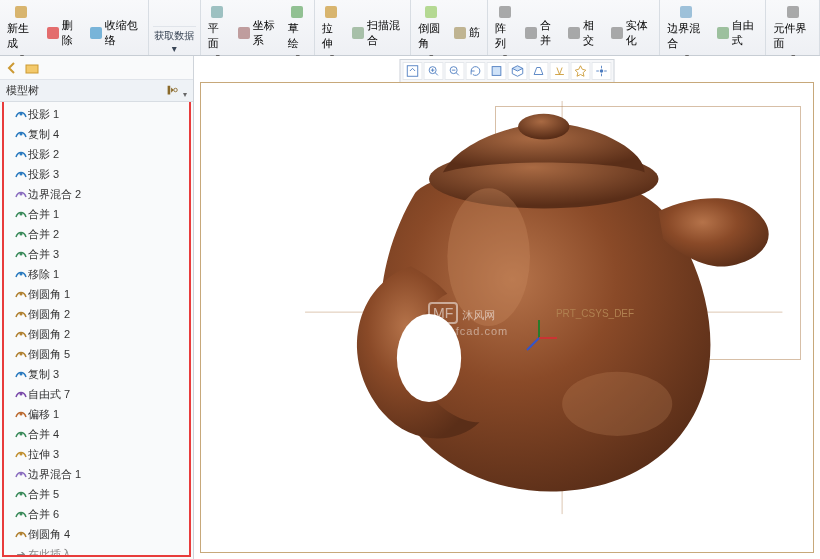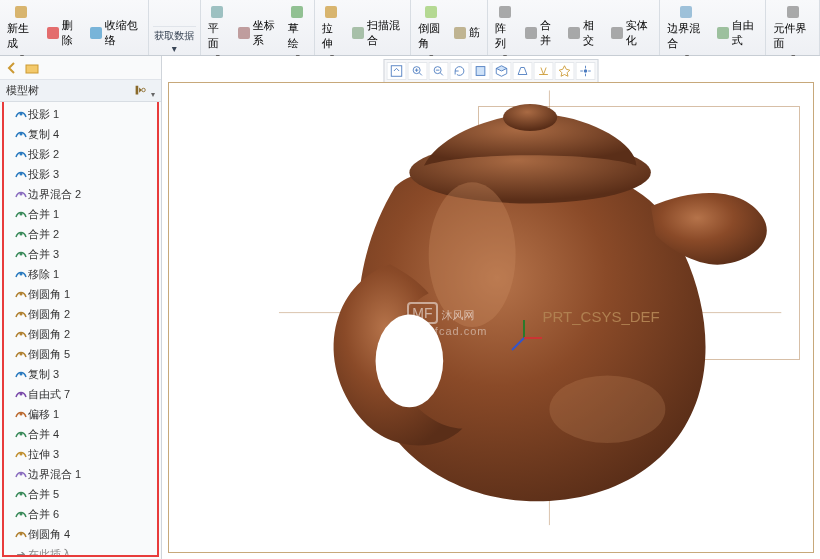--- a/index.html
+++ b/index.html
@@ -6,38 +6,38 @@
 body { width: 820px; height: 559px; overflow: hidden; background: #fff; position: relative; }
 .ribbon { height: 56px; background: linear-gradient(#f8f9fb,#eef0f4); border-bottom: 1px solid #c7cdd4; display: flex; align-items: stretch; }
 .ribbon-group { display: flex; flex-direction: column; align-items: center; border-right: 1px solid #d8dde3; padding: 2px 4px 0; }
 .ribbon-items { display: flex; gap: 3px; align-items: center; flex: 1; }
 .ribbon-btn { display: flex; flex-direction: column; align-items: center; gap: 1px; padding: 2px 3px; cursor: pointer; justify-content: flex-end; }
 .ribbon-btn .ico { width: 16px; height: 16px; display: flex; align-items: center; justify-content: center; }
 .ribbon-btn.small { flex-direction: row; font-size: 10px; padding: 1px 3px; }
 .ribbon-label { font-size: 10px; color: #3a4656; padding: 2px 0 1px; border-top: 1px solid #e0e4ea; width: 100%; text-align: center; }
 .dd { font-size: 8px; color: #666; margin-left: 1px; }
 .workspace { display: flex; height: calc(100% - 56px); }
-.tree-panel { width: 162px; background: #f9fafb; border-right: 1px solid #cfd4da; display: flex; flex-direction: column; }
+.tree-panel { width: 194px; background: #f9fafb; border-right: 1px solid #cfd4da; display: flex; flex-direction: column; }
 .tree-toolbar { height: 24px; border-bottom: 1px solid #e0e4ea; display: flex; align-items: center; padding: 0 4px; gap: 4px; }
 .tb-ico { width: 16px; height: 16px; display: inline-flex; align-items: center; justify-content: center; cursor: pointer; }
 .tree-header { height: 22px; background: #eef2f6; border-bottom: 1px solid #d8dde3; display: flex; align-items: center; padding: 0 6px; justify-content: space-between; color: #333; }
 .tree-list { flex: 1; overflow-y: auto; padding: 2px 0; border: 2px solid #e83b3b; border-top: none; margin: 0 2px 2px 2px; }
 .tree-list::-webkit-scrollbar { width: 14px; }
 .tree-list::-webkit-scrollbar-track { background: #f0f2f5; border-left: 1px solid #d8dde3; }
 .tree-list::-webkit-scrollbar-thumb { background: #c7cdd4; border: 1px solid #b0b7c0; }
 .tree-item { display: flex; align-items: center; height: 20px; padding: 0 4px 0 10px; cursor: pointer; color: #333; }
 .ti-ico { width: 14px; height: 14px; flex-shrink: 0; display: inline-flex; align-items: center; justify-content: center; }
 .ti-ico svg { width: 12px; height: 12px; }
 .canvas { flex: 1; position: relative; background: #fff; }
 .view-toolbar { position: absolute; top: 3px; left: 50%; transform: translateX(-50%); display: flex; gap: 1px; background: #f6f7f9; border: 1px solid #cfd4da; padding: 2px; }
 .vt-btn { width: 20px; height: 18px; display: flex; align-items: center; justify-content: center; cursor: pointer; background: #fff; border: 1px solid #e4e7eb; }
 .model-area { position: absolute; inset: 26px 6px 6px 6px; border: 1px solid #c7a87a; }
 .teapot { position: absolute; left: 8%; top: -8%; width: 90%; height: 110%; }
 .axis { position: absolute; left: 52%; top: 50%; }
-.axis-label { position: absolute; left: 58%; top: 48%; font-size: 15px; color: #b08050; }
+.axis-label { position: absolute; left: 58%; top: 48%; font-size: 10px; color: #b08050; }
 .watermark { position: absolute; left: 35%; top: 46%; color: rgba(255,255,255,0.55); font-size: 22px; font-weight: normal; pointer-events: none; text-align: center; }
 .watermark .sub { font-size: 11px; color: rgba(255,255,255,0.45); letter-spacing: 1px; }
 .construction { position: absolute; border: 1px solid rgba(176,128,80,0.5); }
 </style>
 </head>
 <body>
 
 <div class="ribbon" id="ribbon">
     <div class="ribbon-group">
       <div class="ribbon-items">

